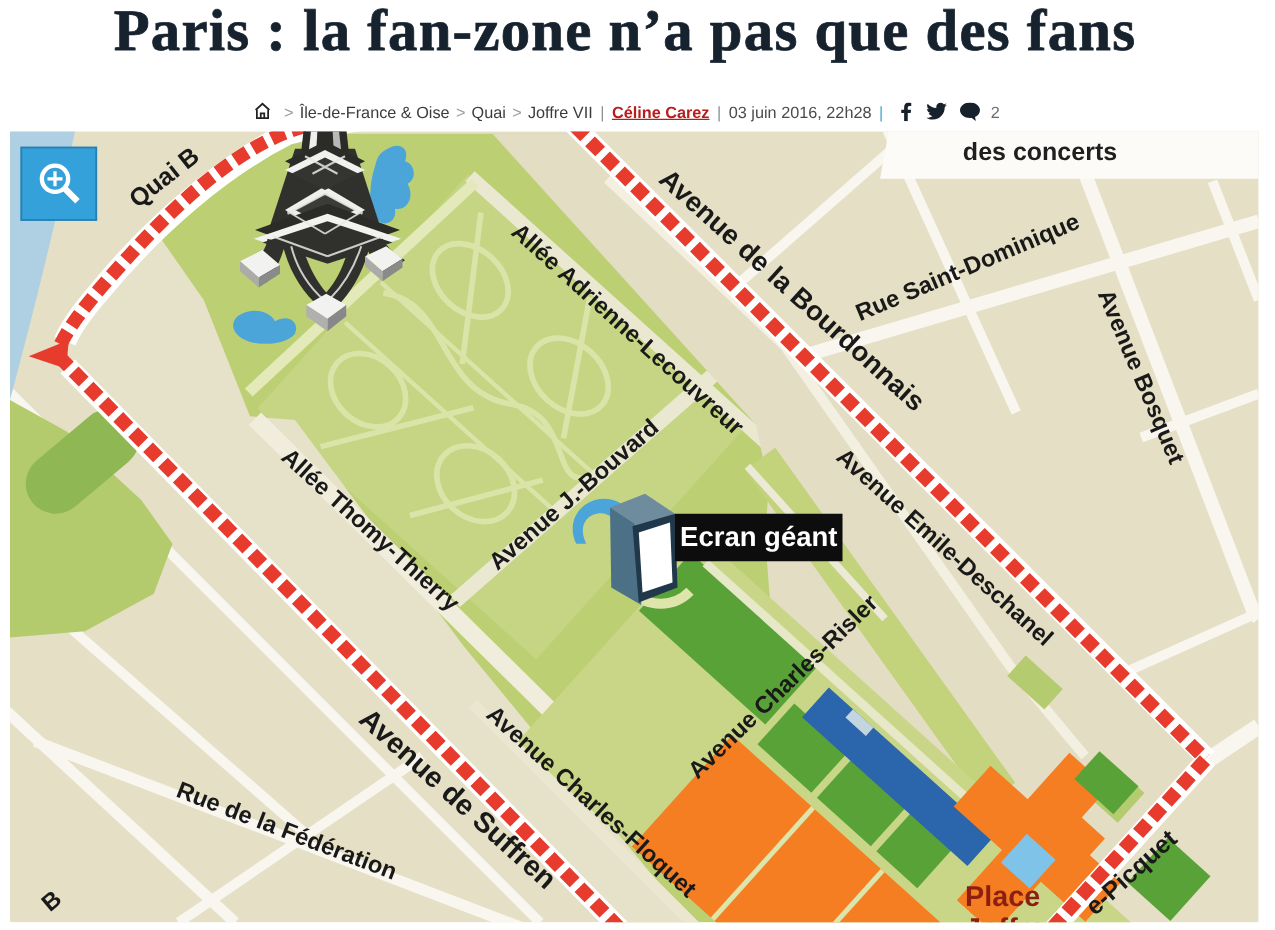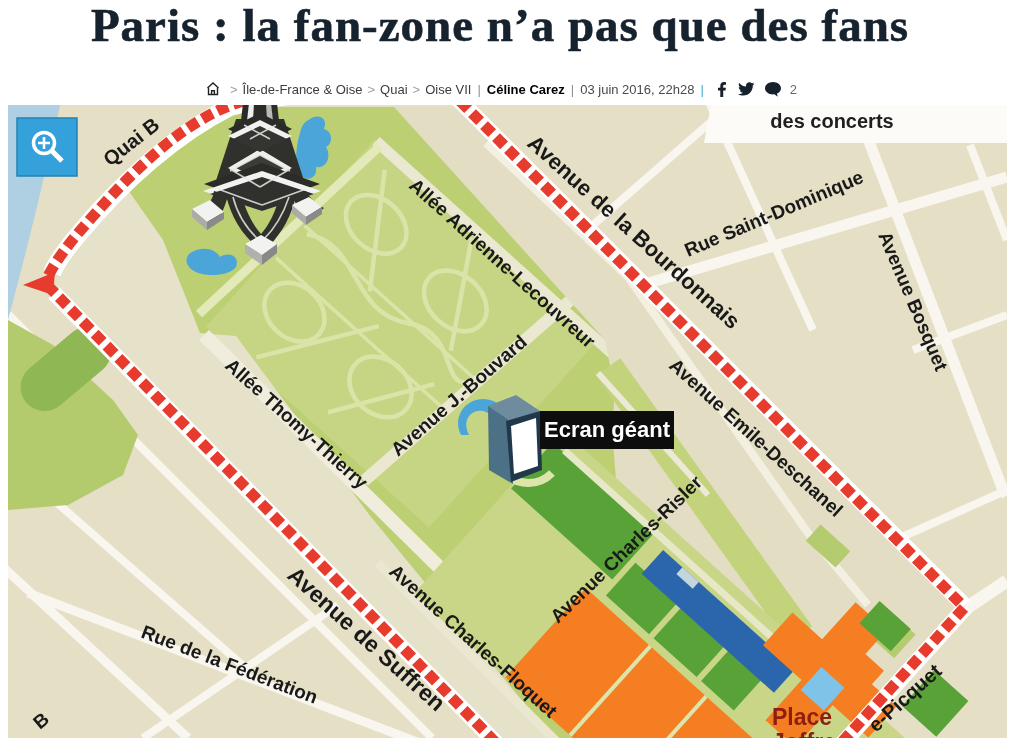--- a/index.html
+++ b/index.html
@@ -3,42 +3,42 @@
 <meta charset="utf-8">
 <style>
   html,body{margin:0;padding:0;background:#ffffff;}
   body{width:1020px;height:744px;position:relative;overflow:hidden;font-family:"Liberation Sans",sans-serif;}
   .headline{position:absolute;left:-10px;top:-2px;width:1020px;text-align:center;
     font-family:"Liberation Serif",serif;font-weight:700;font-size:47px;color:#16222e;letter-spacing:1.0px;-webkit-text-stroke:0.6px #16222e;}
   .crumbs{position:absolute;left:-9px;top:79px;width:1020px;height:20px;display:flex;justify-content:center;
     align-items:center;font-size:13px;color:#3c3c3c;}
   .crumbs .sep{color:#9aa0a6;margin:0 5px;}
   .crumbs .bar{color:#8a9097;margin:0 6px;}
-  .crumbs b{color:#000000;}
+  .crumbs b{color:#b91c1c;text-decoration:underline;}
   .mapwrap{position:absolute;left:8px;top:105px;width:999px;height:633px;overflow:hidden;filter:blur(0.5px);}
   svg text{font-family:"Liberation Sans",sans-serif;}
 </style>
 </head>
 <body>
 
 <div class="headline">Paris&nbsp;: la fan-zone n’a pas que des fans</div>
 
 <div class="crumbs">
 
   <svg width="16" height="16" viewBox="0 0 16 16" style="margin-right:4px">
       <path d="M2.5 7 8 2l5.5 5" fill="none" stroke="#222" stroke-width="1.4"></path>
       <path d="M3.5 6.8V13.5H12.5V6.8" fill="none" stroke="#222" stroke-width="1.4"></path>
       <path d="M6.6 13.5V9.7h2.8v3.8" fill="none" stroke="#222" stroke-width="1.4"></path>
     </svg>
   <span class="sep">&gt;</span>
     <span>Île-de-France &amp; Oise</span>
   <span class="sep">&gt;</span>
     <span>Quai</span>
   <span class="sep">&gt;</span>
-    <span>Oise VII</span>
+    <span>Joffre VII</span>
   <span class="bar">|</span>
     <b>Céline Carez</b>
   <span class="bar">|</span>
     <span style="color:#4a4a4a">03 juin 2016, 22h28</span>
   <span class="bar" style="color:#49a8d0">|</span>
 
   <svg width="13" height="15" viewBox="0 0 13 15" style="margin:0 5px">
       <path d="M8.2 15V8.4h2.3l.4-2.6H8.2V4.1c0-.8.3-1.4 1.4-1.4h1.4V.3C10.7.2 9.8 0 8.8 0 6.7 0 5.3 1.3 5.3 3.7v2.1H3v2.6h2.3V15z" fill="#17212b"></path>
     </svg>
 

